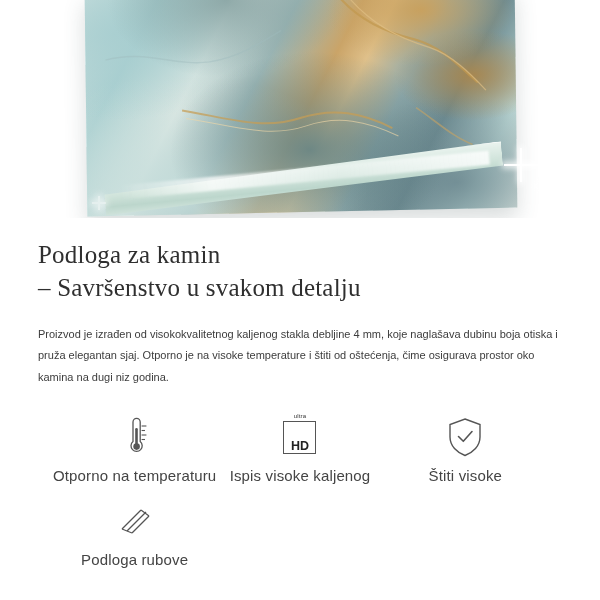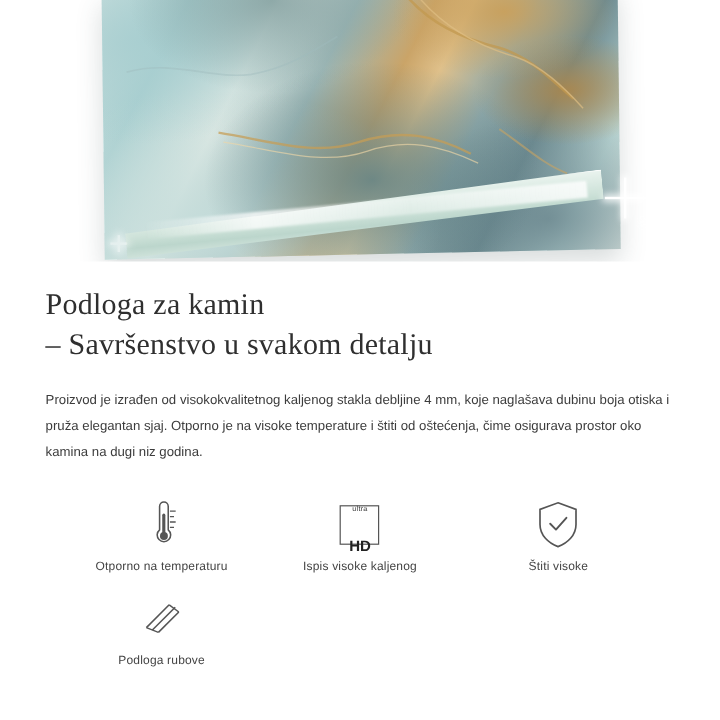--- a/index.html
+++ b/index.html
@@ -133,34 +133,34 @@
     justify-content: flex-start;
   }
   .feature .icon-box {
     height: 46px;
     display: flex;
     align-items: center;
     justify-content: center;
   }
   .feature .caption {
     margin-top: 7px;
-    font-size: 10px;
+    font-size: 15px;
     color: #444;
     text-align: center;
     letter-spacing: .15px;
   }
   .ico { display: block; }
   .ultrahd {
     width: 31px;
     height: 31px;
     border: 1.3px solid #555;
     display: flex;
     flex-direction: column;
     align-items: center;
-    justify-content: flex-start;
+    justify-content: flex-end;
     line-height: 1;
     gap: 20px;
   }
   .ultrahd .u1 { font-size: 6px; color: #333; letter-spacing: .2px; }
   .ultrahd .u2 { font-size: 12.5px; font-weight: bold; color: #222; margin-top: 1px; }
 </style>
 </head>
 <body>
 
 <div class="page">

